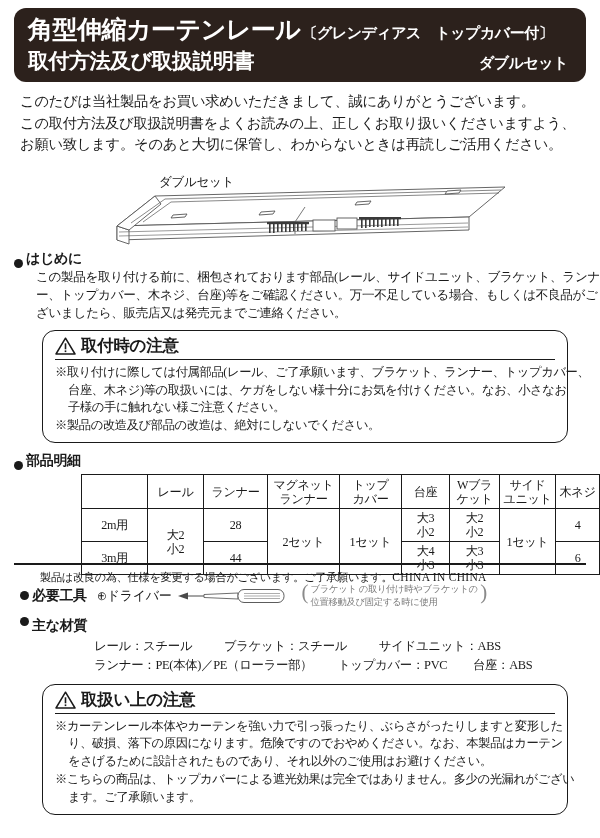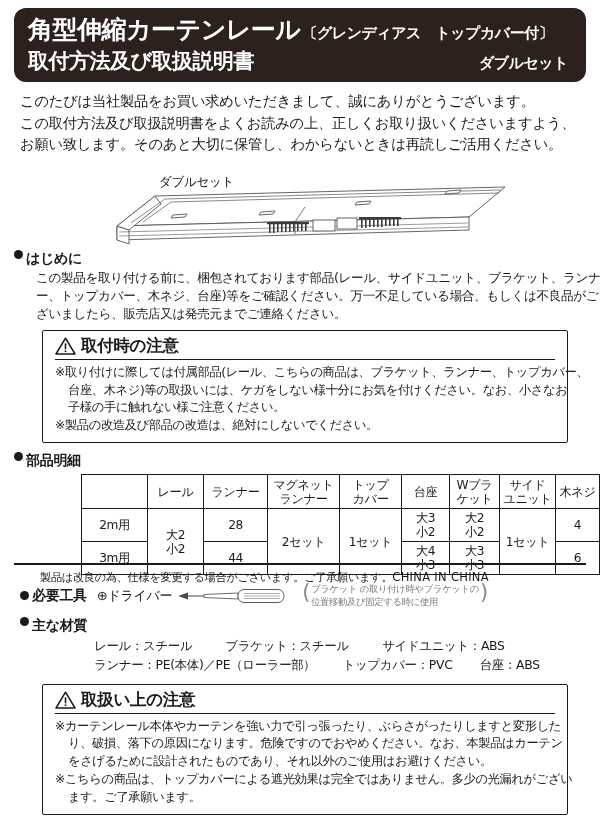--- a/index.html
+++ b/index.html
@@ -14,20 +14,21 @@
     color: #1a1a1a;
     overflow: hidden;
     position: relative;
   }
   .page {
     width: 600px;
     height: 597px;
     box-sizing: border-box;
     padding: 8px 14px 0 14px;
     position: relative;
+    font-family: Liberation Serif, serif;
   }
 
   
   .header-box {
     background: #2c211c;
     border-radius: 12px;
     padding: 5px 14px 7px 14px;
     color: #ffffff;
   }
   .header-row1 {
@@ -91,42 +92,42 @@
     left: 95px;
     top: 10px;
   }
 
   
   .sec-head {
     font-size: 14px;
     font-weight: bold;
     letter-spacing: -0.3px;
     display: flex;
-    align-items: flex-start;
+    align-items: flex-end;
   }
   .bullet {
     display: inline-block;
     width: 9px;
     height: 9px;
     border-radius: 50%;
     background: #1a1a1a;
     margin-right: 3px;
   }
   .sec-body {
     margin: 1px 0 0 22px;
     font-size: 12.6px;
     line-height: 1.42;
     letter-spacing: -0.35px;
   }
   .sec-body div { white-space: nowrap; }
 
   
   .caution {
     border: 1.6px solid #1a1a1a;
-    border-radius: 2px;
+    border-radius: 13px;
     margin: 7px 18px 0 28px;
     padding: 4px 10px 7px 10px;
   }
   .caution-title {
     display: flex;
     align-items: center;
     font-size: 16.5px;
     font-weight: bold;
     letter-spacing: -0.3px;
     border-bottom: 1.4px solid #1a1a1a;
@@ -344,21 +345,21 @@
   <div class="caution">
     <div class="caution-title">
       <svg class="warn-tri" width="21" height="18" viewBox="0 0 21 18">
         <polygon points="10.5,1.2 20,17 1,17" fill="none" stroke="#1a1a1a" stroke-width="1.5" stroke-linejoin="round"></polygon>
         <rect x="9.7" y="6.3" width="1.6" height="6" fill="#1a1a1a"></rect>
         <rect x="9.7" y="13.4" width="1.6" height="1.7" fill="#1a1a1a"></rect>
       </svg>
       <span>取付時の注意</span>
     </div>
     <div class="caution-body">
-      <div>※取り付けに際しては付属部品(レール、こちらの商品は、ブラケット、ランナー、トップカバー、</div>
+      <div>※取り付けに際しては付属部品(レール、ご了承願います、ブラケット、ランナー、トップカバー、</div>
       <div class="ind">台座、木ネジ)等の取扱いには、ケガをしない様十分にお気を付けください。なお、小さなお</div>
       <div class="ind">子様の手に触れない様ご注意ください。</div>
       <div>※製品の改造及び部品の改造は、絶対にしないでください。</div>
     </div>
   </div>
 
   <div class="sec-head" style="margin-top:9px">
     <span class="bullet"></span>
     <span>部品明細</span>
   </div>

